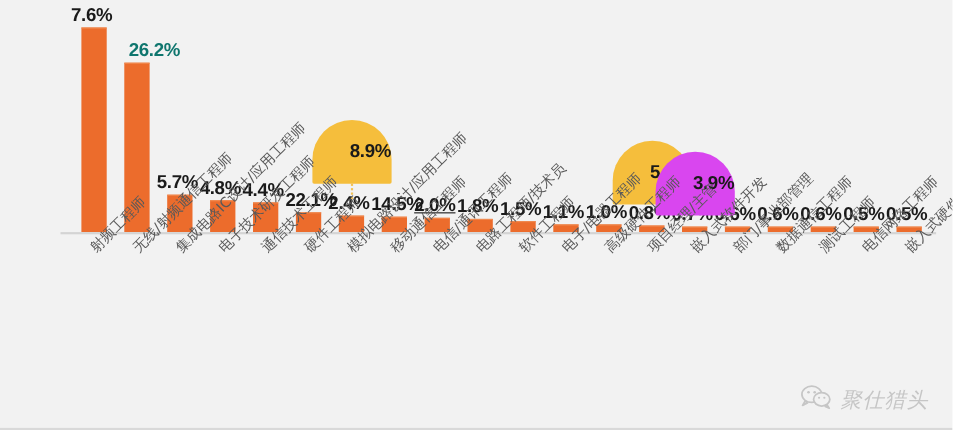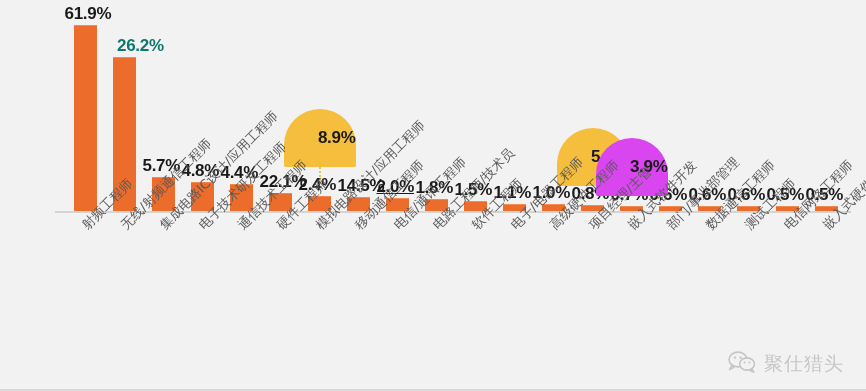--- a/index.html
+++ b/index.html
@@ -101,41 +101,42 @@
     display: flex;
     align-items: center;
     gap: 8px;
     opacity: 0.42;
   }
   #watermark .wm-text {
     font-size: 19px;
     color: #8a8a8a;
     font-family: "DejaVu Sans", "Liberation Sans", sans-serif;
     letter-spacing: 1px;
+    font-style: italic;
   }
   .wechat-icon { display: block; }
   #bottom-rule {
     position: absolute;
     left: 0;
     bottom: 0;
     width: 866px;
     height: 2px;
     background: #d9d9d9;
   }
 </style>
 </head>
 <body>
 
 <div id="chart-root">
 
   <div id="plot">
       <div class="bar-col" style="left: 74px; width: 23px;">
         <div class="bar" title="射频工程师 31.6%" style="height: 185px; background: rgb(236, 108, 44);"></div>
       </div>
-      <div class="bar-label" style="color: rgb(26, 26, 26); left: 64.5px; top: 4px;">61.9%</div>
+      <div class="bar-label" style="color: rgb(26, 26, 26); left: 64.5px; top: 4px;">7.6%</div>
       <div class="bar-col" style="left: 113px; width: 23px;">
         <div class="bar" title="无线/射频通信工程师 26.2%" style="height: 153.386px; background: rgb(236, 108, 44);"></div>
       </div>
       <div class="bar-label" style="color: #0f766e; left: 117px; top: 35.6139px;">26.2%</div>
       <div class="bar-col" style="left: 152px; width: 23px;">
         <div class="bar" title="集成电路IC设计/应用工程师 5.7%" style="height: 33.3703px; background: rgb(236, 108, 44);"></div>
       </div>
       <div class="bar-label" style="color: rgb(26, 26, 26); left: 142.5px; top: 155.63px;">5.7%</div>
       <div class="bar-col" style="left: 191px; width: 23px;">
         <div class="bar" title="电子技术研发工程师 4.8%" style="height: 28.1013px; background: rgb(236, 108, 44);"></div>

